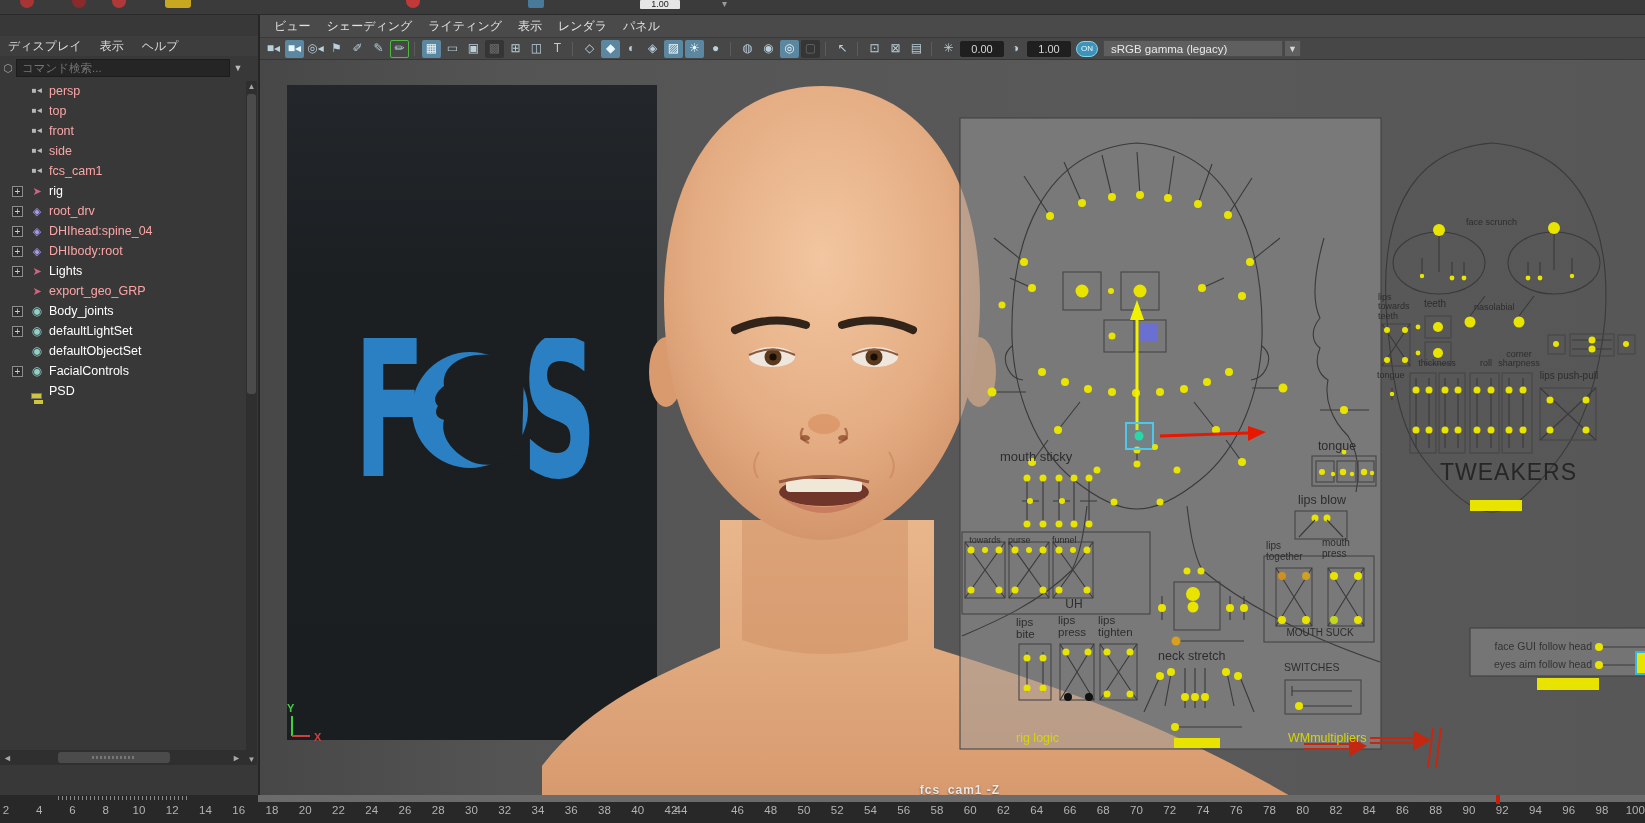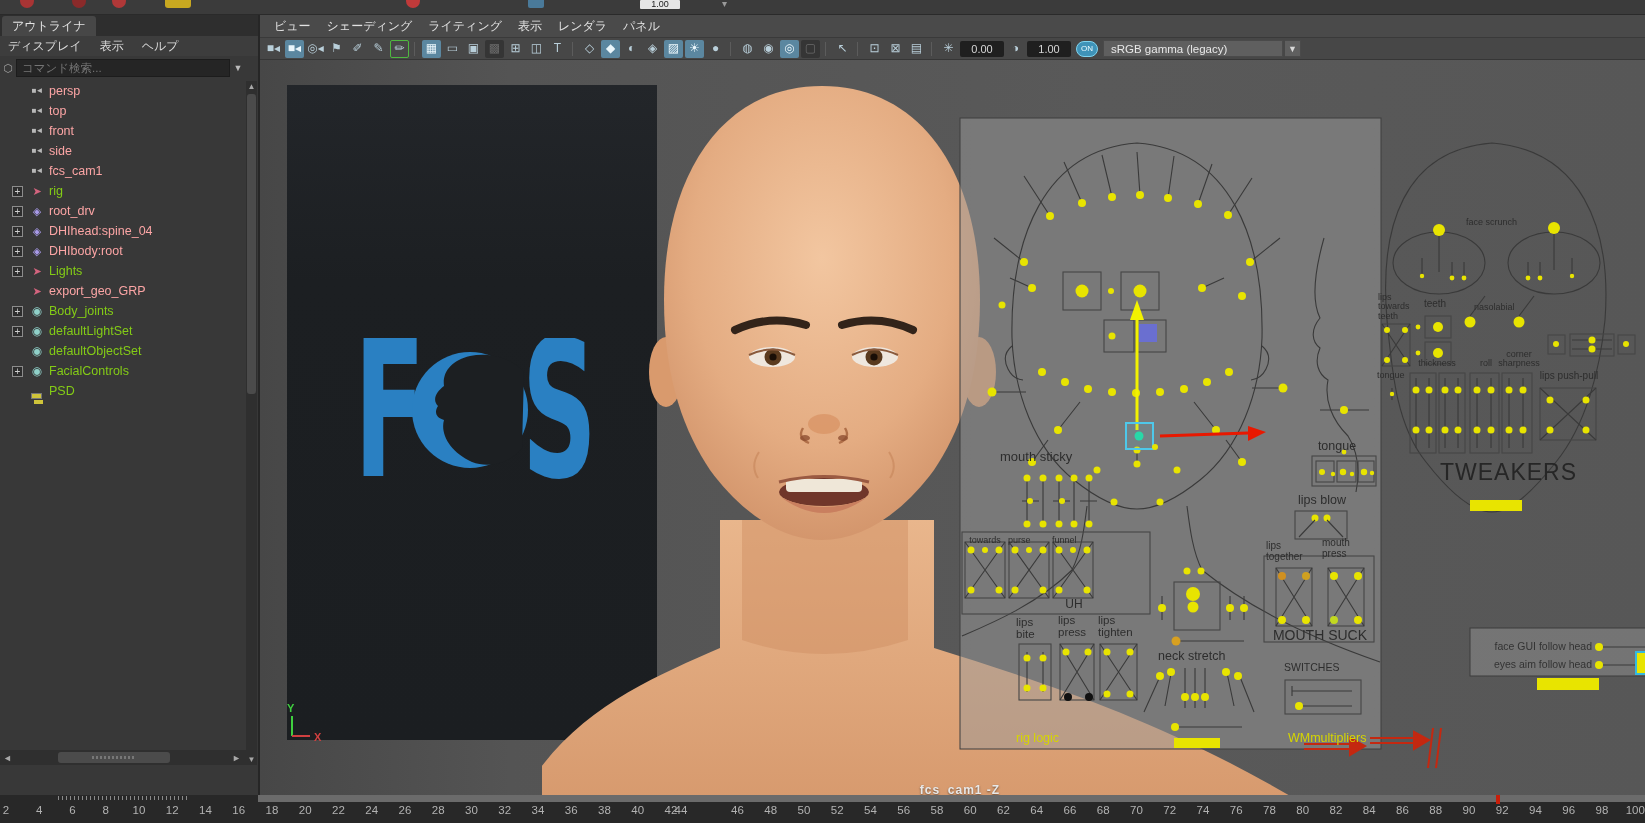--- a/index.html
+++ b/index.html
@@ -34,21 +34,21 @@
   .orow .spc { width:17px; flex:0 0 17px; }
   .exp { width:11px; height:11px; flex:0 0 11px; margin-right:6px; border:1px solid #8c8c8c;
     background:#2d2d2d; color:#cfcfcf; font-size:10px; line-height:9px; text-align:center; }
   .oic { width:16px; flex:0 0 16px; margin-right:4px; text-align:center; font-size:10px; line-height:16px; }
   .ic-camera { color:#b8b8b8; font-size:8px; letter-spacing:-1px; }
   .ic-transform { color:#d4647e; font-size:11px; }
   .ic-joint { color:#a89ae8; font-size:11px; }
   .ic-set { color:#8fd0c8; font-size:12px; }
   .ic-psd { position:relative; }
   .ic-psd i { position:absolute; left:3px; top:3px; width:9px; height:4px; background:#cfc43a; box-shadow:2px 6px 0 #cfc43a; outline:1px solid #777; }
-  .olabel { font-size:12.5px; color:#84cc16; white-space:nowrap; }
+  .olabel { font-size:12.5px; color:#ffffff; white-space:nowrap; }
   .orow.dim .olabel { color:#fca5a5; }
   #ol-vscroll { position:absolute; left:246px; top:66px; width:11px; height:684px; background:#2f2f2f; }
   #ol-vthumb { position:absolute; left:1px; top:13px; width:9px; height:300px; background:#4b4b4b; border-radius:3px; }
   .sarrow { position:absolute; color:#a8a8a8; font-size:8px; width:11px; text-align:center; }
   #ol-hscroll { position:absolute; left:0; top:735px; width:246px; height:15px; background:#2f2f2f; }
   #ol-hthumb { position:absolute; left:58px; top:2px; width:112px; height:11px; background:#4b4b4b; border-radius:3px; }
   #ol-hthumb i { position:absolute; left:30%; top:4px; width:40%; height:3px;
     background:repeating-linear-gradient(90deg,#777 0 2px,transparent 2px 4px); }
   .harrow { position:absolute; top:3px; color:#a8a8a8; font-size:9px; }
 
@@ -104,23 +104,20 @@
     <div class="tchip" style="left:72px;background:#8a2a2a;"></div>
     <div class="tchip" style="left:112px;background:#b03838;"></div>
     <div class="tchip" style="left:165px;background:#c8a820;width:26px;border-radius:3px;"></div>
     <div class="tchip" style="left:406px;background:#c03a3a;"></div>
     <div class="tchip" style="left:528px;background:#4a7a9a;width:16px;border-radius:2px;"></div>
     <div id="ts-field">1.00</div>
     <div id="ts-caret">▾</div>
   </div>
 
   <div id="outliner" class="abs">
-    <div id="ol-tabbar">
-      <div id="ol-tab">アウトライナ</div>
-    </div>
     <div id="ol-menus">
       <span>ディスプレイ</span>
       <span>表示</span>
       <span>ヘルプ</span>
     </div>
     <div id="ol-search">
       <span id="ol-search-icon">⬡</span>
       <input id="ol-search-input" placeholder="コマンド検索..." style="">
       <span id="ol-search-caret">▼</span>
     </div>
@@ -684,21 +681,21 @@
       <div class="glabel" style="left:792px;top:476px;width:42px;font-size:9px;text-align:left;">funnel</div>
       <div class="glabel" style="left:800px;top:538px;width:28px;font-size:12px;text-align:center;">UH</div>
       <div class="glabel" style="left:756px;top:556px;width:30px;font-size:11.5px;">lips bite</div>
       <div class="glabel" style="left:798px;top:554px;width:36px;font-size:11.5px;">lips press</div>
       <div class="glabel" style="left:838px;top:554px;width:46px;font-size:11.5px;">lips tighten</div>
       <div class="glabel" style="left:898px;top:590px;width:90px;font-size:12.5px;">neck stretch</div>
       <div class="glabel" style="left:1054px;top:380px;width:46px;font-size:12.5px;text-align:center;">tongue</div>
       <div class="glabel" style="left:1034px;top:434px;width:56px;font-size:12.5px;text-align:center;">lips blow</div>
       <div class="glabel" style="left:1006px;top:481px;width:46px;font-size:10px;">lips together</div>
       <div class="glabel" style="left:1062px;top:478px;width:40px;font-size:10px;">mouth press</div>
-      <div class="glabel" style="left:1010px;top:568px;width:100px;font-size:14px;text-align:center;">MOUTH SUCK</div>
+      <div class="glabel" style="left:1010px;top:568px;width:100px;font-size:10px;text-align:center;">MOUTH SUCK</div>
       <div class="glabel" style="left:1024px;top:602px;width:80px;font-size:10.5px;">SWITCHES</div>
       <div class="ylabel" style="left:756px;top:672px;width:70px;font-size:12.5px;">rig logic</div>
       <div class="ylabel" style="left:1028px;top:672px;width:92px;font-size:12.5px;">WMmultipliers</div>
 
       <div class="glabel" style="left:1206px;top:158px;width:70px;font-size:9px;">face scrunch</div>
       <div class="glabel" style="left:1118px;top:233px;width:44px;font-size:9px;">lips towards teeth</div>
       <div class="glabel" style="left:1159px;top:239px;width:32px;font-size:10px;text-align:center;">teeth</div>
       <div class="glabel" style="left:1214px;top:243px;width:52px;font-size:9px;">nasolabial</div>
       <div class="glabel" style="left:1378px;top:257px;width:48px;font-size:14px;text-align:center;margin-top:41px;">lips shift</div>
       <div class="glabel" style="left:1117px;top:311px;width:36px;font-size:9px;">tongue</div>

